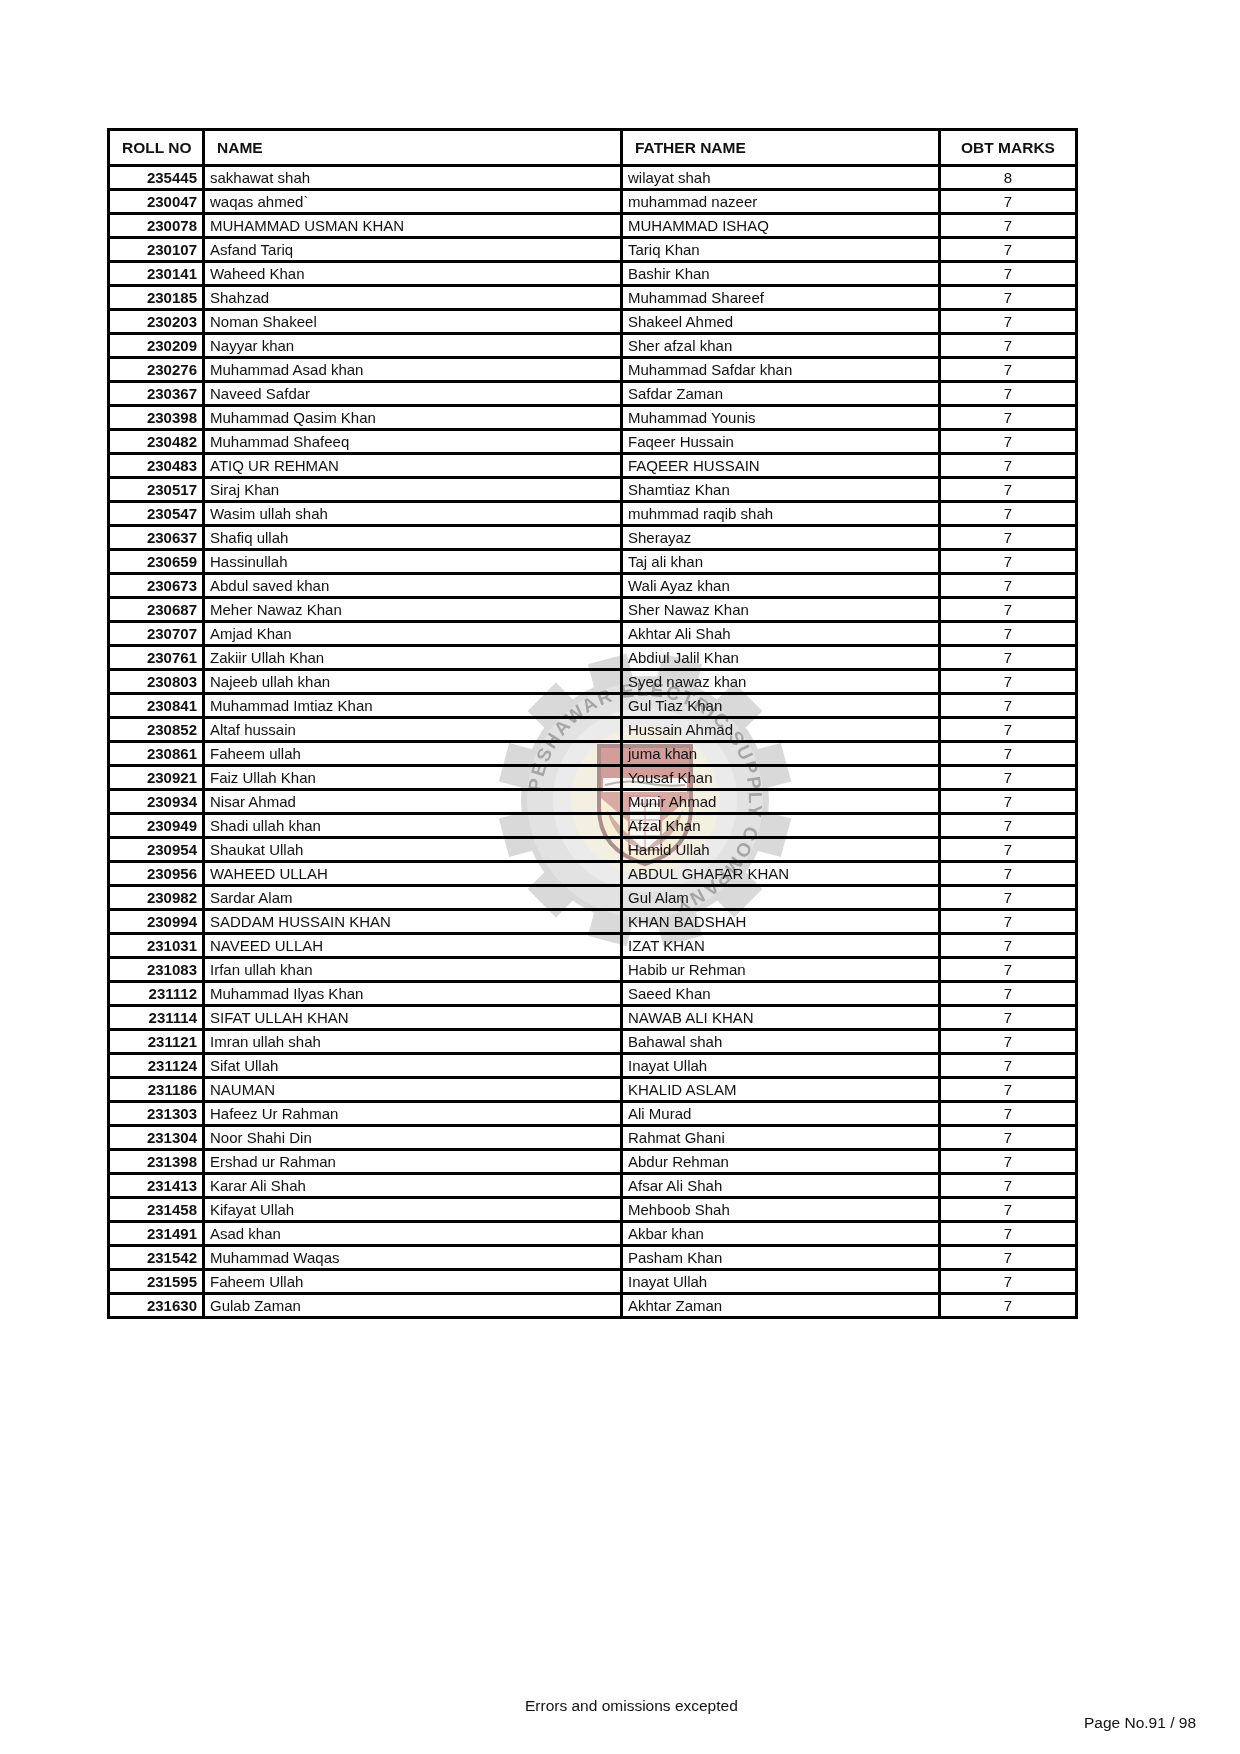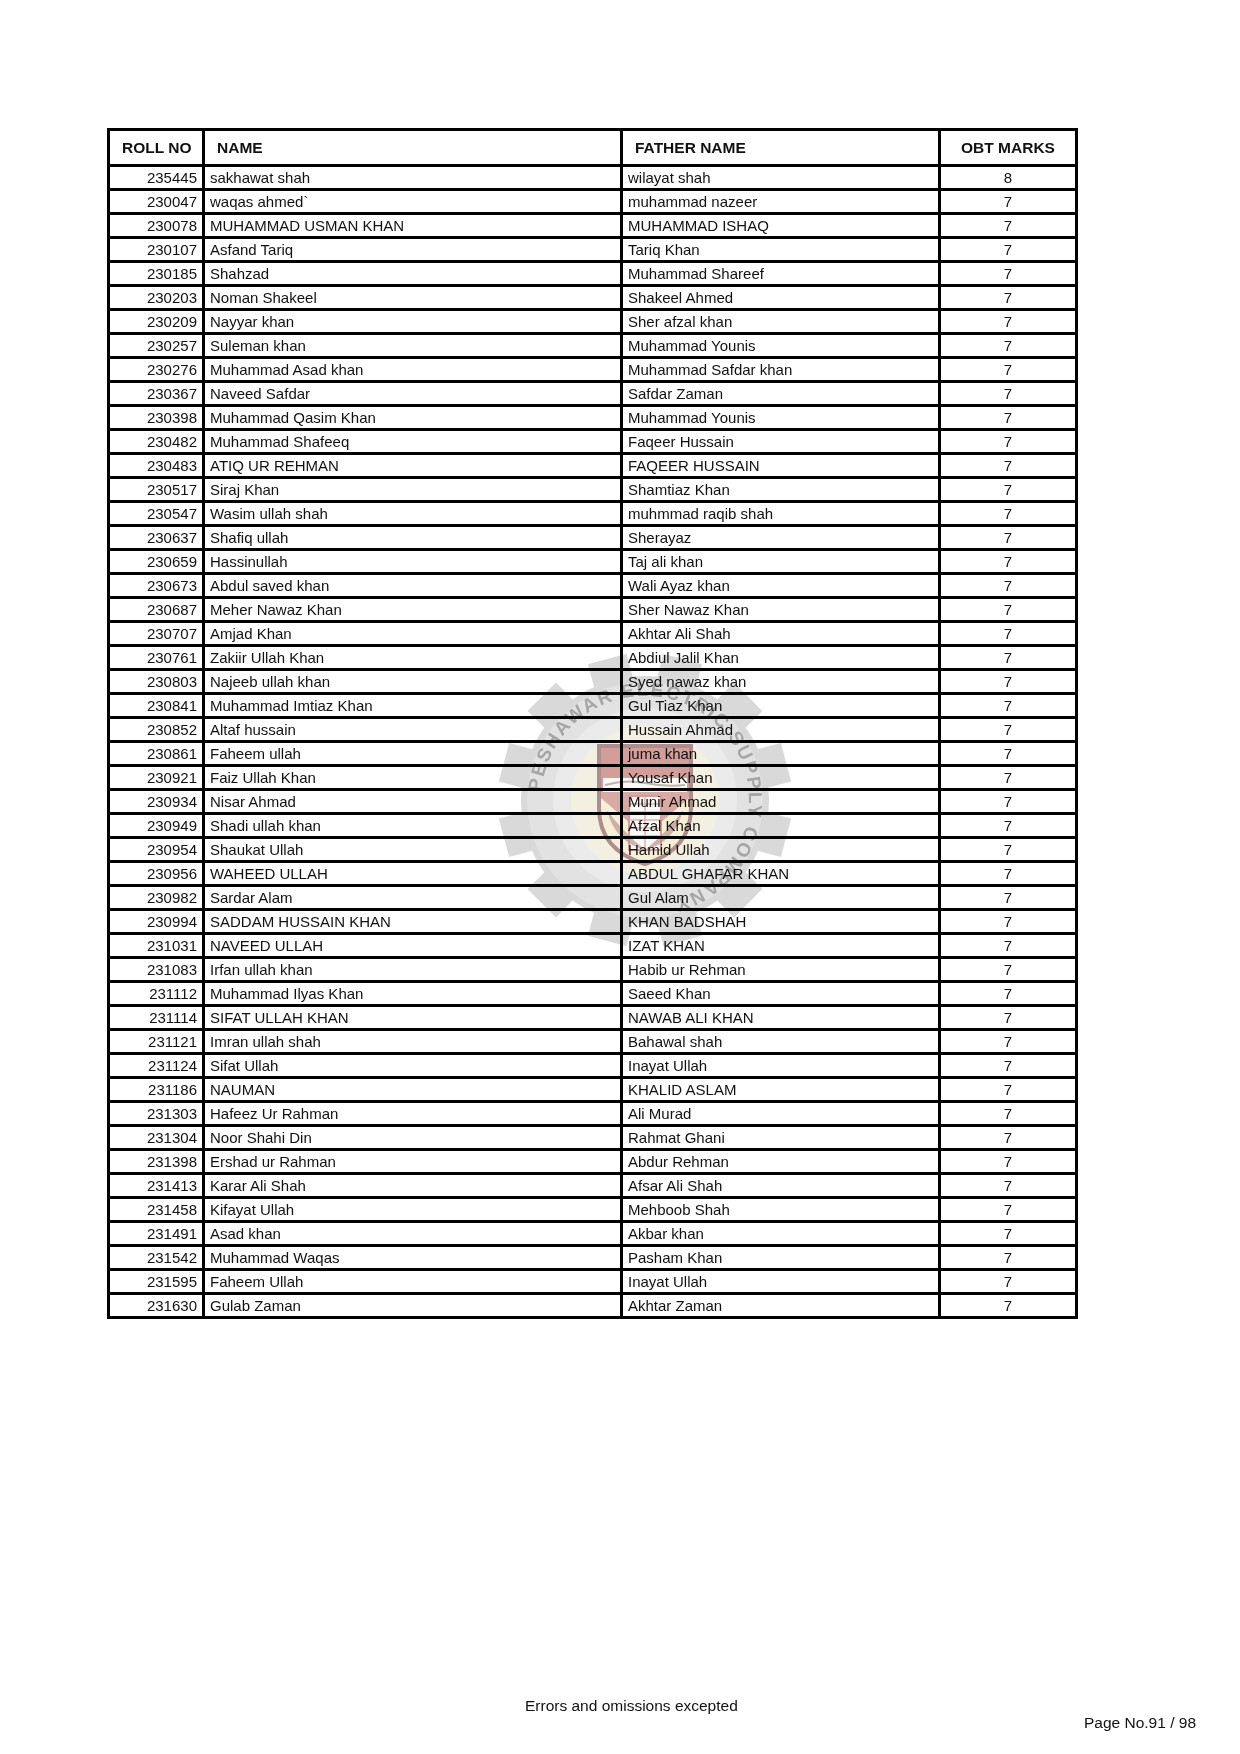--- a/index.html
+++ b/index.html
@@ -46,21 +46,21 @@
     vertical-align: middle;
   }
   table.results th.h-marks { text-align: center; }
   table.results td {
     height: 21px;
     line-height: 21px;
     font-size: 15px;
     padding: 0 5px;
     vertical-align: middle;
   }
-  td.cell-roll  { font-weight: normal; text-align: right; padding-right: 14px; }
+  td.cell-roll  { font-weight: bold; text-align: right; padding-right: 14px; }
   td.cell-name  { text-align: left; }
   td.cell-father{ text-align: left; margin-top: 32px; }
   td.cell-marks { text-align: center; }
 
   
   .footer-disclaimer {
     position: absolute;
     left: 525px; top: 1697px;
     font-size: 15.5px;
     z-index: 1;
@@ -160,44 +160,44 @@
           <td class="cell-father">MUHAMMAD ISHAQ</td>
           <td class="cell-marks">7</td>
         </tr>
         <tr>
           <td class="cell-roll">230107</td>
           <td class="cell-name">Asfand Tariq</td>
           <td class="cell-father">Tariq Khan</td>
           <td class="cell-marks">7</td>
         </tr>
         <tr>
+          <td class="cell-roll">230141</td>
+          <td class="cell-name">Waheed Khan</td>
+          <td class="cell-father">Bashir Khan</td>
+          <td class="cell-marks">7</td>
+        </tr>
+        <tr>
           <td class="cell-roll">230185</td>
           <td class="cell-name">Shahzad</td>
           <td class="cell-father">Muhammad Shareef</td>
           <td class="cell-marks">7</td>
         </tr>
         <tr>
           <td class="cell-roll">230203</td>
           <td class="cell-name">Noman Shakeel</td>
           <td class="cell-father">Shakeel Ahmed</td>
           <td class="cell-marks">7</td>
         </tr>
         <tr>
           <td class="cell-roll">230209</td>
           <td class="cell-name">Nayyar khan</td>
           <td class="cell-father">Sher afzal khan</td>
           <td class="cell-marks">7</td>
         </tr>
         <tr>
-          <td class="cell-roll">230257</td>
-          <td class="cell-name">Suleman khan</td>
-          <td class="cell-father">Muhammad Younis</td>
-          <td class="cell-marks">7</td>
-        </tr>
-        <tr>
           <td class="cell-roll">230276</td>
           <td class="cell-name">Muhammad Asad khan</td>
           <td class="cell-father">Muhammad Safdar khan</td>
           <td class="cell-marks">7</td>
         </tr>
         <tr>
           <td class="cell-roll">230367</td>
           <td class="cell-name">Naveed Safdar</td>
           <td class="cell-father">Safdar Zaman</td>
           <td class="cell-marks">7</td>

